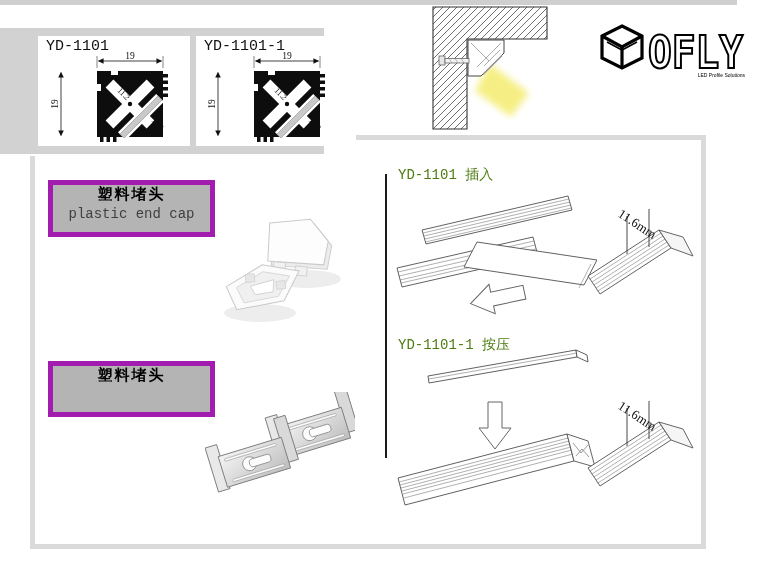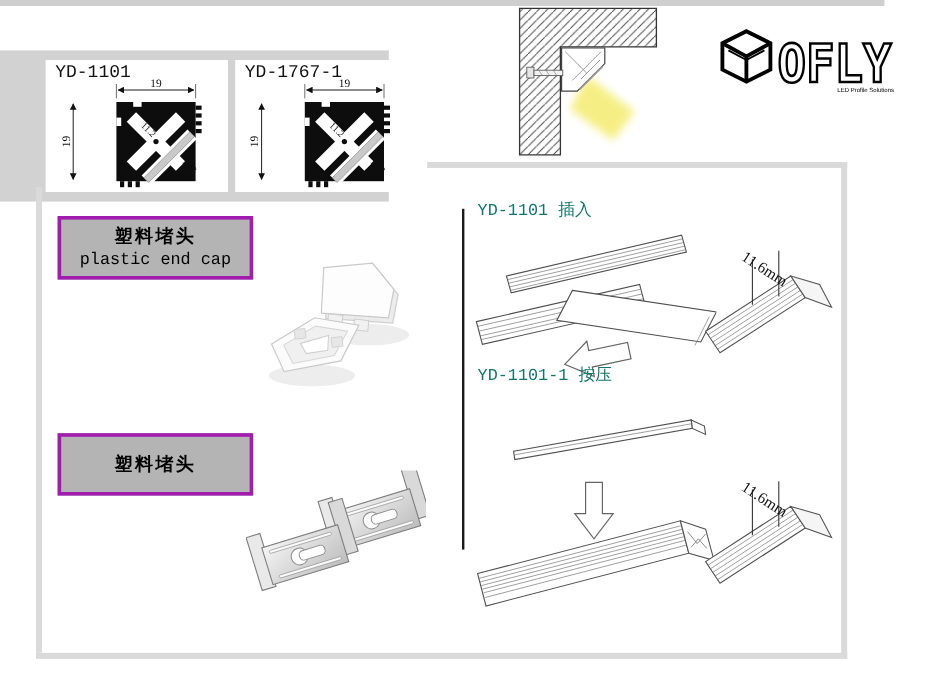--- a/index.html
+++ b/index.html
@@ -11,26 +11,26 @@
   .band{background:#d2d2d2;}
   .frame{background:#dadada;}
   
   .card{background:#fff;}
   .model{position:absolute;left:8px;top:2px;font:15px "Liberation Mono",monospace;color:#111;}
   
   .dim{font:9.5px "Liberation Serif",serif;fill:#111;}
   .dsm{font:8px "Liberation Serif",serif;fill:#111;}
   .mm{font:13px "Liberation Serif",serif;fill:#111;}
   
-  .labelbox{background:#b4b4b4;border:3px solid #a21caf;text-align:center;
-            display:flex;flex-direction:column;justify-content:center;gap:2px;}
+  .labelbox{background:#b4b4b4;border:5px solid #a21caf;text-align:center;
+            display:flex;flex-direction:column;gap:2px;}
   .zh{font-weight:bold;font-size:15px;color:#000;letter-spacing:2px;}
-  .en{font:14px "Liberation Mono",monospace;color:#000000;}
-  
-  .sect{font:14px "Liberation Mono",monospace;color:#0f766e;white-space:nowrap;}
+  .en{font:14px "Liberation Mono",monospace;color:#404040;}
+  
+  .sect{font:14px "Liberation Mono",monospace;color:#4d7c0f;white-space:nowrap;}
   .divider{background:#1a1a1a;}
   svg{display:block;}
   .oline{fill:#fff;stroke:#4f4f4f;stroke-width:0.9;}
   .strk{stroke:#6e6e6e;stroke-width:0.55;}
 </style>
 </head>
 <body>
 
 <div id="stage">
 
@@ -47,21 +47,21 @@
         <feGaussianBlur stdDeviation="3.5"></feGaussianBlur>
       </filter>
       <marker id="arr" viewBox="0 0 10 10" refX="9" refY="5" markerWidth="7" markerHeight="7" orient="auto-start-reverse">
         <path d="M0 0 L10 5 L0 10 z" fill="#111"></path>
       </marker>
     </defs>
   </svg>
 
   <div class="abs strip" style="left:0;top:0;width:737px;height:5px;"></div>
 
-  <div class="abs band" style="left:0;top:42px;width:324px;height:126px;text-decoration:underline;">
+  <div class="abs band" style="left:0;top:28px;width:324px;height:126px;text-decoration:underline;">
 
     <div class="abs card" style="left:38px;top:8px;width:152px;height:110px;">
       <div class="model">YD-1101</div>
       <svg class="abs" style="left:1px;top:15px;" width="150" height="94" viewBox="0 0 150 94">
         <line x1="58" y1="5" x2="58" y2="17" stroke="#333" stroke-width="0.6"></line>
         <line x1="124" y1="5" x2="124" y2="17" stroke="#333" stroke-width="0.6"></line>
         <line x1="59.5" y1="10" x2="122.5" y2="10" stroke="#111" stroke-width="0.8" marker-start="url(#arr)" marker-end="url(#arr)"></line>
         <text class="dim" x="91" y="7.5" text-anchor="middle">19</text>
         <line x1="22" y1="21.5" x2="22" y2="84.5" stroke="#111" stroke-width="0.8" marker-start="url(#arr)" marker-end="url(#arr)"></line>
         <text class="dim" transform="translate(19 53) rotate(-90)" text-anchor="middle">19</text>
@@ -83,21 +83,21 @@
         <g transform="rotate(-45 102 66)">
           <rect x="75" y="60.5" width="54" height="11" fill="#fff"></rect>
           <rect x="75" y="63.2" width="54" height="5.6" fill="#c9c9c9" stroke="#808080" stroke-width="0.5"></rect>
         </g>
         <text class="dsm" transform="translate(78 40) rotate(45)">11.2</text>
         <text class="dsm" transform="translate(112 70) rotate(45)">11.2</text>
       </svg>
     </div>
 
     <div class="abs card" style="left:196px;top:8px;width:150px;height:110px;">
-      <div class="model">YD-1767-1</div>
+      <div class="model">YD-1101-1</div>
       <svg class="abs" style="left:0;top:15px;" width="150" height="94" viewBox="0 0 150 94">
         <line x1="58" y1="5" x2="58" y2="17" stroke="#333" stroke-width="0.6"></line>
         <line x1="124" y1="5" x2="124" y2="17" stroke="#333" stroke-width="0.6"></line>
         <line x1="59.5" y1="10" x2="122.5" y2="10" stroke="#111" stroke-width="0.8" marker-start="url(#arr)" marker-end="url(#arr)"></line>
         <text class="dim" x="91" y="7.5" text-anchor="middle">19</text>
         <line x1="22" y1="21.5" x2="22" y2="84.5" stroke="#111" stroke-width="0.8" marker-start="url(#arr)" marker-end="url(#arr)"></line>
         <text class="dim" transform="translate(19 53) rotate(-90)" text-anchor="middle">19</text>
         <rect x="58" y="20" width="66" height="66" fill="#0d0d0d"></rect>
         <rect x="72" y="20" width="7" height="4" fill="#fff"></rect>
         <rect x="58" y="33" width="4" height="7" fill="#fff"></rect>
@@ -236,21 +236,21 @@
       <line class="strk" x1="14" y1="95" x2="85" y2="49"></line>
         <line class="strk" x1="16" y1="98" x2="87" y2="52"></line>
       <line class="strk" x1="18" y1="101" x2="89" y2="55"></line>
       <polygon points="79,40 103,47 113,66 91,58" fill="#f5f5f5" stroke="#555" stroke-width="0.9"></polygon>
     </g>
     <line x1="47" y1="26" x2="47" y2="64" stroke="#333" stroke-width="0.9"></line>
     <line x1="69" y1="19" x2="69" y2="57" stroke="#333" stroke-width="0.9"></line>
     <text class="mm" transform="translate(37 26) rotate(33)">11.6mm</text>
   </svg>
 
-  <div class="abs sect" style="left:398px;top:304px;text-align:center;">YD-1101-1 按压</div>
+  <div class="abs sect" style="left:398px;top:336px;text-align:center;">YD-1101-1 按压</div>
 
   <svg class="abs" style="left:390px;top:346px;" width="205" height="170" viewBox="0 0 205 170">
     <g>
       <polygon class="oline" points="38,30 186,4 187,11 39,37"></polygon>
       <polygon class="oline" points="186,4 197,9 198,16 187,11"></polygon>
       <line class="strk" x1="39" y1="33" x2="187" y2="7"></line>
     </g>
     <polygon points="98,56 112,56 112,82 121,82 105,103 89,82 98,82" fill="#fff" stroke="#666" stroke-width="1"></polygon>
     <g>
       <polygon class="oline" points="8,132 177,88 184,115 15,159"></polygon>

